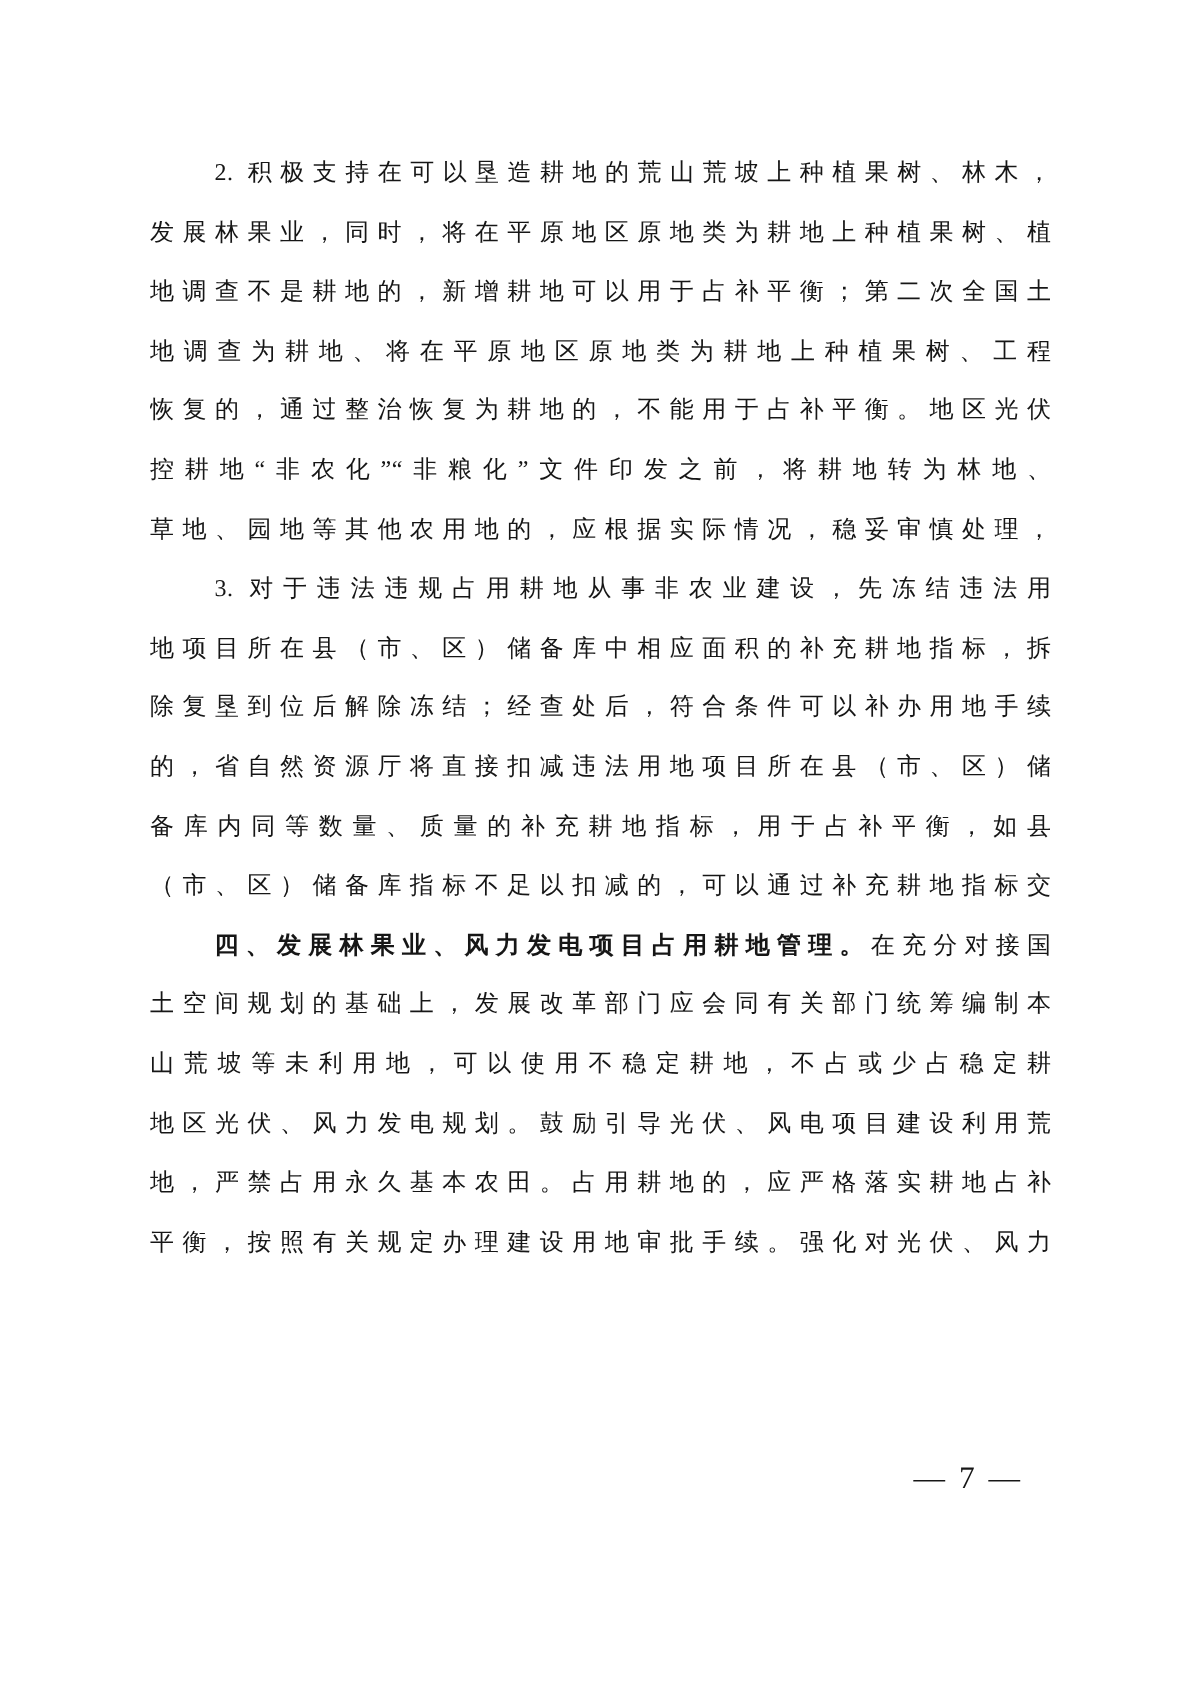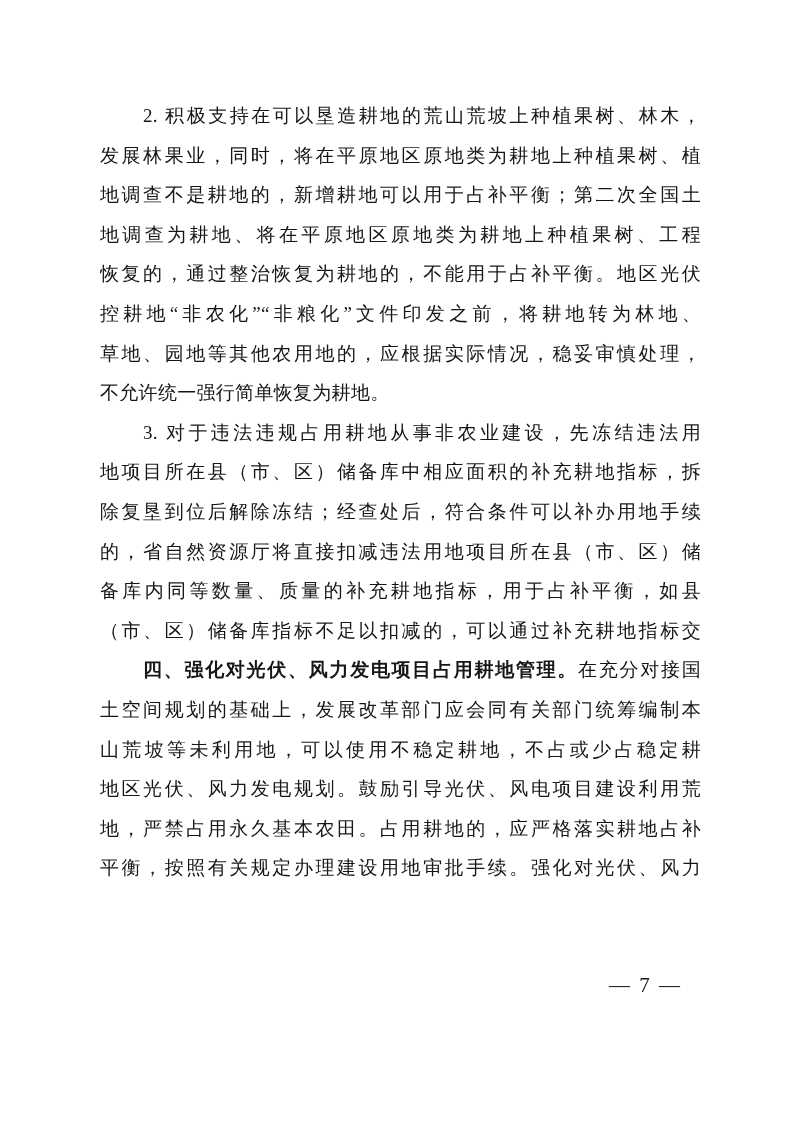--- a/index.html
+++ b/index.html
@@ -19,21 +19,21 @@
   .body-text {
     position: absolute;
     left: 100px;
     top: 96px;
     width: 601px;
   }
   .paragraph {
     margin: 0;
   }
   .line {
-    font-size: 19px;
+    font-size: 16px;
     line-height: 39.6px;
     height: 39.6px;
     text-align: justify;
     text-align-last: justify;
     letter-spacing: 0.3px;
     white-space: normal;
     overflow: hidden;
   }
   .line.indent {
     padding-left: 43px;
@@ -60,32 +60,31 @@
 <div class="page">
   <div class="body-text">
       <div class="paragraph">
         <div class="line indent"><span>2. 积极支持在可以垦造耕地的荒山荒坡上种植果树、林木，</span></div>
         <div class="line"><span>发展林果业，同时，将在平原地区原地类为耕地上种植果树、植</span></div>
         <div class="line"><span>地调查不是耕地的，新增耕地可以用于占补平衡；第二次全国土</span></div>
         <div class="line"><span>地调查为耕地、将在平原地区原地类为耕地上种植果树、工程</span></div>
         <div class="line"><span>恢复的，通过整治恢复为耕地的，不能用于占补平衡。地区光伏</span></div>
         <div class="line"><span>控耕地“非农化”“非粮化”文件印发之前，将耕地转为林地、</span></div>
         <div class="line"><span>草地、园地等其他农用地的，应根据实际情况，稳妥审慎处理，</span></div>
-        <div class="line last"><span>不允许统一强行简单恢复为耕地。</span></div>
       </div>
       <div class="paragraph">
         <div class="line indent"><span>3. 对于违法违规占用耕地从事非农业建设，先冻结违法用</span></div>
         <div class="line"><span>地项目所在县（市、区）储备库中相应面积的补充耕地指标，拆</span></div>
         <div class="line"><span>除复垦到位后解除冻结；经查处后，符合条件可以补办用地手续</span></div>
         <div class="line"><span>的，省自然资源厅将直接扣减违法用地项目所在县（市、区）储</span></div>
         <div class="line"><span>备库内同等数量、质量的补充耕地指标，用于占补平衡，如县</span></div>
         <div class="line"><span>（市、区）储备库指标不足以扣减的，可以通过补充耕地指标交</span></div>
       </div>
       <div class="paragraph">
-        <div class="line indent"><span class="seg-bold">四、强化对光伏、风力发电项目占用耕地管理。</span><span>在充分对接国</span></div>
+        <div class="line indent"><span class="seg-bold">四、发展林果业、风力发电项目占用耕地管理。</span><span>在充分对接国</span></div>
         <div class="line"><span>土空间规划的基础上，发展改革部门应会同有关部门统筹编制本</span></div>
         <div class="line"><span>山荒坡等未利用地，可以使用不稳定耕地，不占或少占稳定耕</span></div>
         <div class="line"><span>地区光伏、风力发电规划。鼓励引导光伏、风电项目建设利用荒</span></div>
         <div class="line"><span>地，严禁占用永久基本农田。占用耕地的，应严格落实耕地占补</span></div>
         <div class="line"><span>平衡，按照有关规定办理建设用地审批手续。强化对光伏、风力</span></div>
       </div>
     </div>
   <div class="footer">
     <span>— 7 —</span>
   </div>

